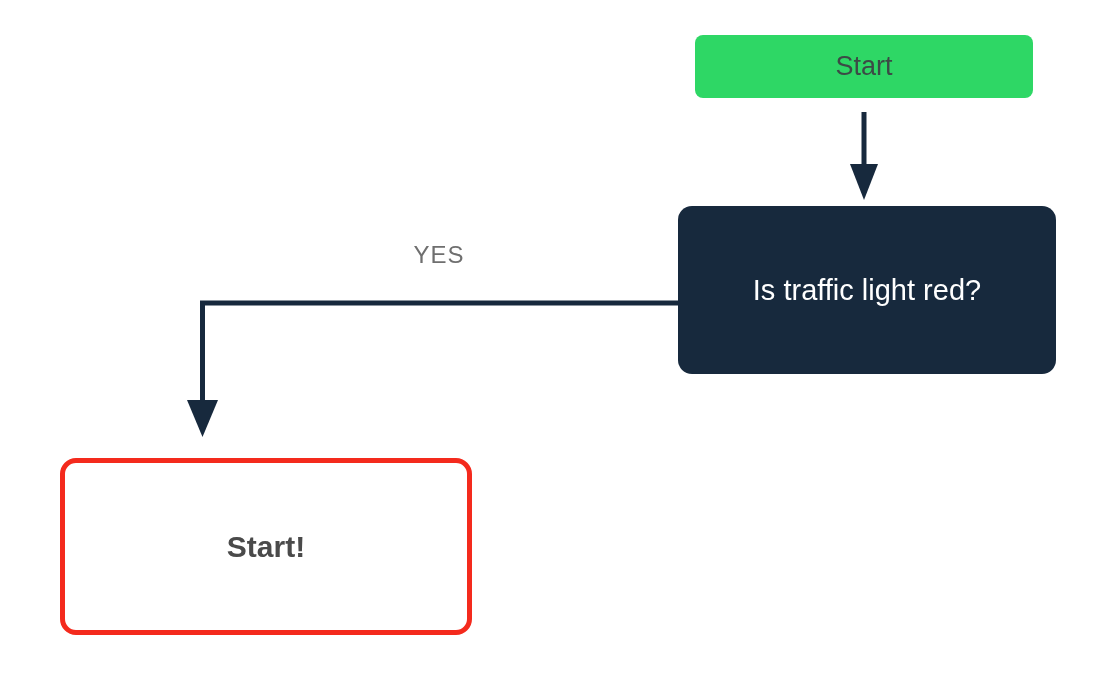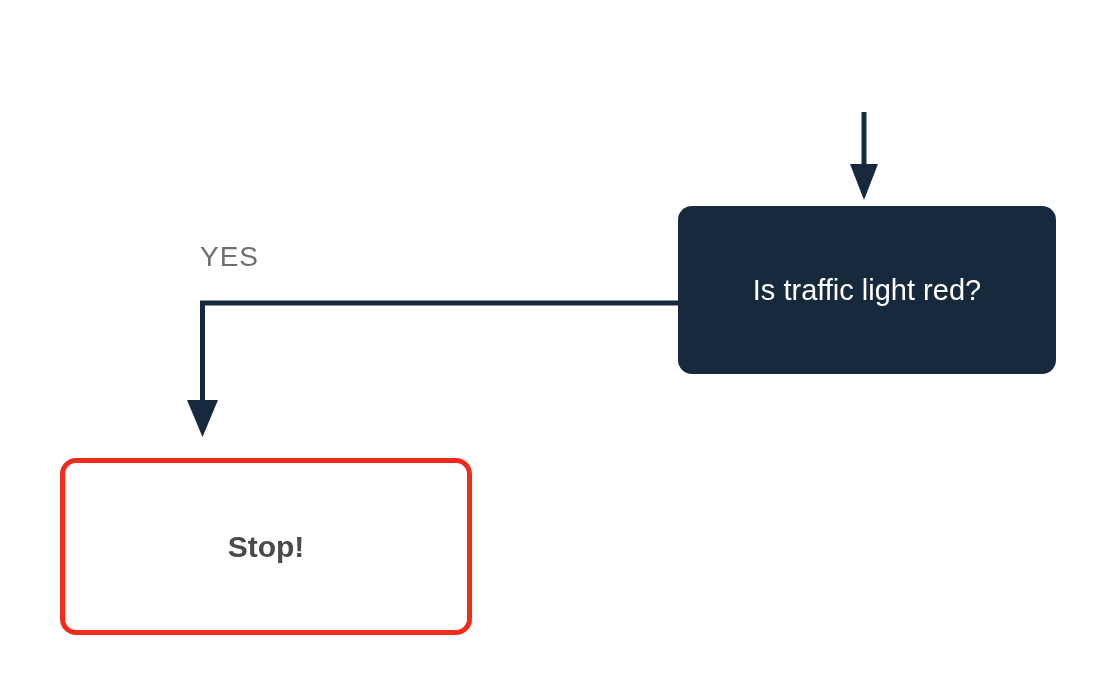--- a/index.html
+++ b/index.html
@@ -63,22 +63,22 @@
     background: var(--stop-bg, #ffffff);
     color: var(--stop-text, #4a4a4a);
     font-size: 30px;
     font-weight: 700;
   }
   .edge-label {
     position: absolute;
     left: 200px;
     top: 241px;
     width: 478px;
-    text-align: left;
-    font-size: 28px;
+    text-align: center;
+    font-size: 24px;
     letter-spacing: 1px;
     color: var(--edge-label, #6f6f6f);
   }
   .edge-line {
     stroke: var(--arrow, #17293d);
     stroke-width: 5;
     fill: none;
   }
   .edge-head {
     fill: var(--arrow, #17293d);
@@ -96,24 +96,27 @@
       <line class="edge-line" x1="864" y1="112" x2="864" y2="166"></line>
       <polygon class="edge-head" points="850,164 878,164 864,200"></polygon>
     </g>
 
     <g>
       <path class="edge-line" d="M 678 303 L 202.5 303 L 202.5 402"></path>
       <polygon class="edge-head" points="187,400 218,400 202.5,437"></polygon>
     </g>
   </svg>
 
+  <div class="node node-start">
+    <span>Start</span>
+  </div>
 
   <div class="node node-decision">
     <span>Is traffic light red?</span>
   </div>
 
   <div class="node node-stop">
-    <span>Stop!</span>
+    <span>Start!</span>
   </div>
 
   <div class="edge-label">YES</div>
 
 </div>
 
 </body></html>

